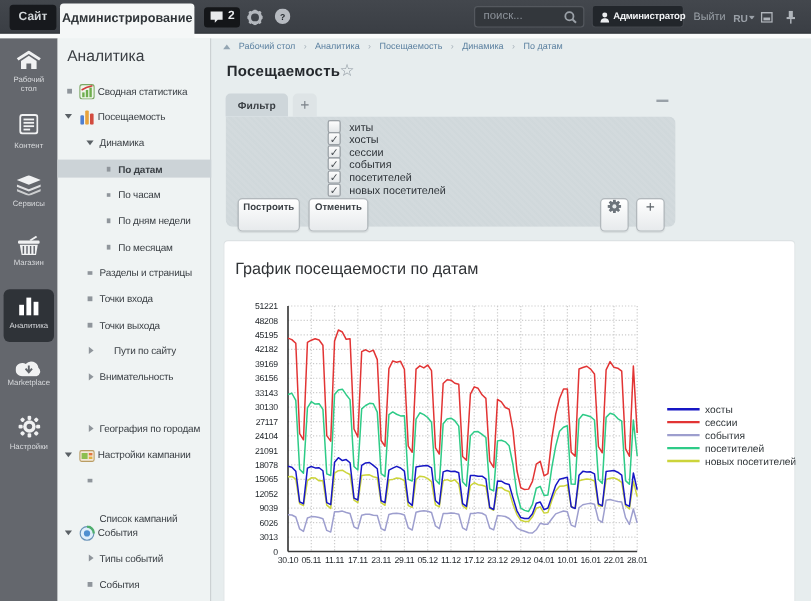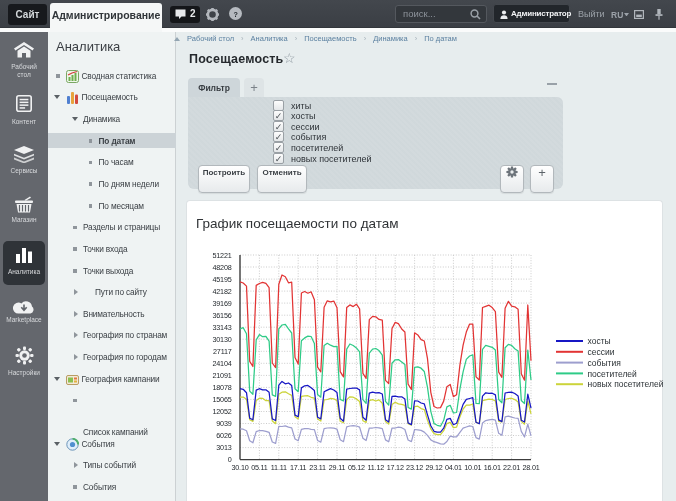--- a/index.html
+++ b/index.html
@@ -22,21 +22,21 @@
 .rlb{position:absolute;left:0;width:48px;text-align:center;color:#d8dadd;font-size:6.5px;line-height:7px}
 #menu{position:absolute;left:48px;top:32px;width:128px;height:469px;background:#eff3f3;border-right:1px solid #ccd1d3}
 #menu h1{position:absolute;left:8px;top:7px;font-size:13px;font-weight:normal;color:#3a3e43}
 #selband{position:absolute;left:0;top:100.6px;width:128px;height:15px;background:#ccd3d7}
 .mrow{position:absolute;left:0;width:128px;height:21.6px}
 .mk-sq{position:absolute;top:9px;width:3.5px;height:3.5px;background:#8f959b}
 .mk-dn{position:absolute;top:8.5px;width:0;height:0;border-left:3.5px solid transparent;border-right:3.5px solid transparent;border-top:4.5px solid #5a6065}
 .mk-rt{position:absolute;top:7.5px;width:0;height:0;border-top:3.5px solid transparent;border-bottom:3.5px solid transparent;border-left:4.5px solid #8f959b}
 .mi{position:absolute;top:4.5px}
 .mt{position:absolute;top:5.5px;font-size:8.3px;letter-spacing:-0.15px;line-height:11px;color:#3c4146;white-space:nowrap}
-#bc{position:absolute;left:174px;top:34px;font-size:7.5px;color:#5b80a0}
+#bc{position:absolute;left:186px;top:34px;font-size:7.5px;color:#5b80a0}
 #bc .sep{color:#a7b2ba;margin:0 7px;font-size:7.5px}
 #bc .up{display:inline-block;width:0;height:0;border-left:3.5px solid transparent;border-right:3.5px solid transparent;border-bottom:4.5px solid #93a5b2;margin-right:7px}
 #title{position:absolute;left:189px;top:52px;font-size:12.5px;font-weight:bold;letter-spacing:0.2px;color:#25292d}
 #star{position:absolute;left:283px;top:50px;color:#8f99a1;font-size:14px}
 .ftab{position:absolute;left:188px;top:78px;width:52px;height:19px;background:#ced6da;border-radius:4px 4px 0 0;font-size:8.5px;font-weight:bold;color:#383d42;text-align:center;line-height:20px}
 .ptab{position:absolute;left:244px;top:78px;width:20px;height:19px;background:#dee4e6;border-radius:4px 4px 0 0;color:#7b8289;font-size:13px;text-align:center;line-height:19px}
 .minim{position:absolute;left:547px;top:83px;width:10px;height:2px;background:#99a1a8}
 #fpanel{position:absolute;left:188px;top:97px;width:375px;height:92px;background:#d1d9dc;border-radius:0 6px 6px 6px;background-image:repeating-linear-gradient(45deg,rgba(255,255,255,.04) 0 2px,rgba(0,0,0,0.004) 2px 4px)}
 #flabel{position:absolute;left:196px;top:98px;width:86px;font-size:10.5px;color:#32373c;line-height:11px}
 .cb{position:absolute;left:273px;width:11px;height:11px;background:linear-gradient(#fdfdfd,#e4e7e9);border:1px solid #9aa0a5;border-radius:2px;font-size:9px;line-height:10px;text-align:center;color:#4a4f54}
@@ -223,39 +223,35 @@
         <span class="mt" style="left:35px;">Точки выхода</span>
       </div>
       <div class="mrow" style="top:249.6px">
         <span class="mk-rt" style="left:25.5px"></span>
         <span class="mt" style="left:35px;padding-left:12px;">Пути по сайту</span>
       </div>
       <div class="mrow" style="top:271.2px">
         <span class="mk-rt" style="left:25.5px"></span>
         <span class="mt" style="left:35px;">Внимательность</span>
       </div>
-      <div class="mrow" style="top:292.9px">
-        <span class="mk-rt" style="left:25.5px"></span>
-        <span class="mt" style="left:35px;">География по странам</span>
-      </div>
       <div class="mrow" style="top:314.5px">
         <span class="mk-rt" style="left:25.5px"></span>
         <span class="mt" style="left:35px;">География по городам</span>
       </div>
       <div class="mrow" style="top:336.2px">
         <span class="mk-dn" style="left:6px"></span>
         <span class="mi" style="left:17.5px">
           <svg width="13" height="13" viewBox="0 0 13 13">
             <rect x="0.5" y="2.5" width="12" height="9" rx="1.5" fill="#f3e9d8" stroke="#b99c62"></rect>
             <rect x="2" y="4.5" width="5" height="5" fill="#8cbf4f"></rect>
             <rect x="8" y="4.5" width="3" height="2" fill="#e2763f"></rect>
             <rect x="8" y="7.5" width="3" height="2" fill="#e2b13f"></rect>
           </svg>
         </span>
-        <span class="mt" style="left:33.5px;">География кампании</span>
+        <span class="mt" style="left:33.5px;">Настройки кампании</span>
       </div>
       <div class="mrow" style="top:357.8px">
         <span class="mk-sq" style="left:25px"></span>
         <span class="mt" style="left:35px;margin-top:32px;">Список кампаний</span>
       </div>
       <div class="mrow" style="top:401.1px">
         <span class="mk-dn" style="left:6px"></span>
         <span class="mi" style="left:17.5px">
           <svg width="13" height="13" viewBox="0 0 13 13">
             <circle cx="6.5" cy="6.5" r="5.7" fill="#dfeefa" stroke="#6a93b8"></circle>

